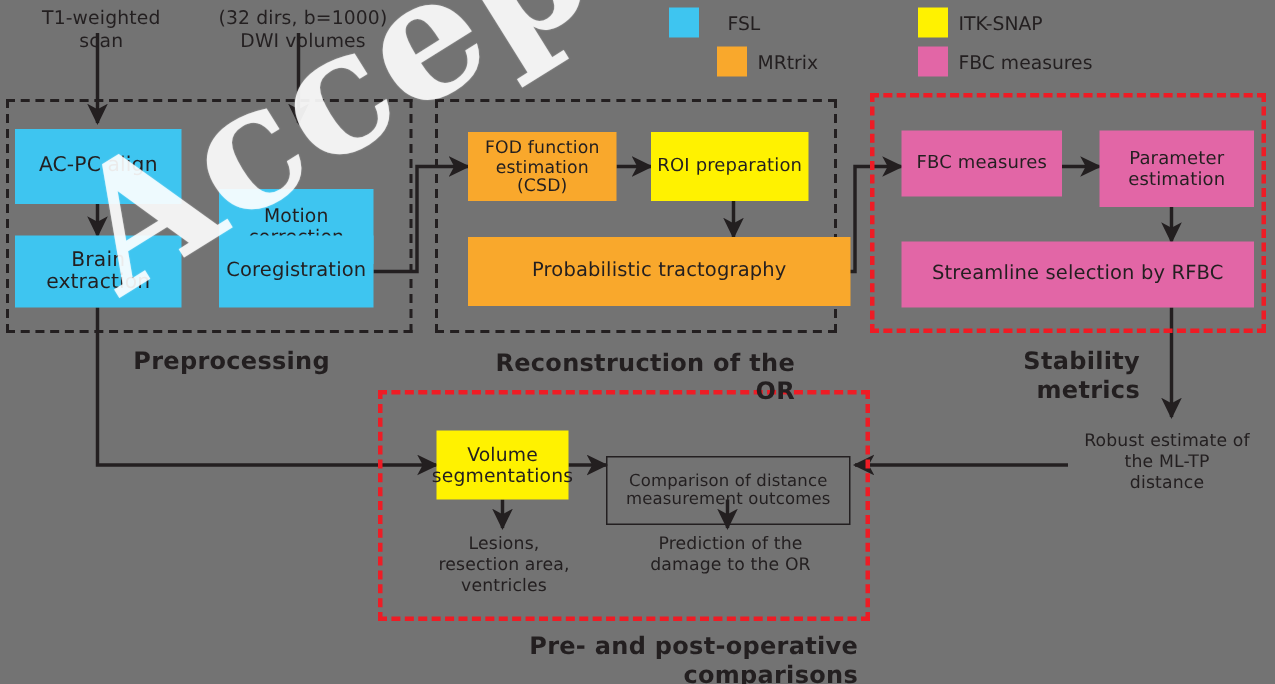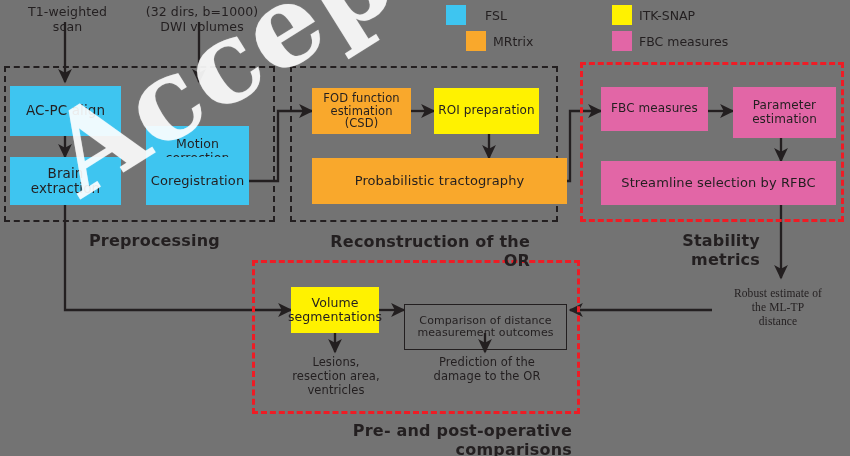--- a/index.html
+++ b/index.html
@@ -161,21 +161,21 @@
   </div>
   <div class="caption" style="left:132px; top:4px; width:140px; font-size:12.5px;">
     <span style="white-space:pre-line;">(32 dirs, b=1000)
 DWI volumes</span>
   </div>
 
   <div class="legend-item" style="left:446px; top:5px;gap:19px;">
     <span class="legend-swatch" style="background:#3ec5f0;"></span>
     <span class="legend-text">FSL</span>
   </div>
-  <div class="legend-item" style="left:446px; top:31px;padding-left:20px;">
+  <div class="legend-item" style="left:458px; top:31px;padding-left:20px;">
     <span class="legend-swatch" style="background:#f9a82c;"></span>
     <span class="legend-text">MRtrix</span>
   </div>
   <div class="legend-item" style="left:612px; top:5px;">
     <span class="legend-swatch" style="background:#fff200;"></span>
     <span class="legend-text">ITK-SNAP</span>
   </div>
   <div class="legend-item" style="left:612px; top:31px;">
     <span class="legend-swatch" style="background:#e266a6;"></span>
     <span class="legend-text">FBC measures</span>
@@ -228,21 +228,21 @@
   <div class="caption" style="left:275px; top:356px; width:122px; font-size:11.5px;">
     <span style="white-space:pre-line;">Lesions,
 resection area,
 ventricles</span>
   </div>
   <div class="caption" style="left:418px; top:356px; width:138px; font-size:11.5px;">
     <span style="white-space:pre-line;">Prediction of the
 damage to the OR</span>
   </div>
   <div class="caption" style="left:710px; top:287px; width:136px; font-size:11.5px;">
-    <span style="white-space:pre-line;font-family:Liberation Serif, serif;">Robust estimate of
+    <span style="white-space:pre-line;">Robust estimate of
 the ML-TP
 distance</span>
   </div>
 
   <div class="group-label" style="left:60px; top:231px; width:160px;">
     <span style="white-space:pre-line;">Preprocessing</span>
   </div>
   <div class="group-label" style="left:320px; top:232px; width:210px;">
     <span style="white-space:pre-line;">Reconstruction of the OR</span>
   </div>

